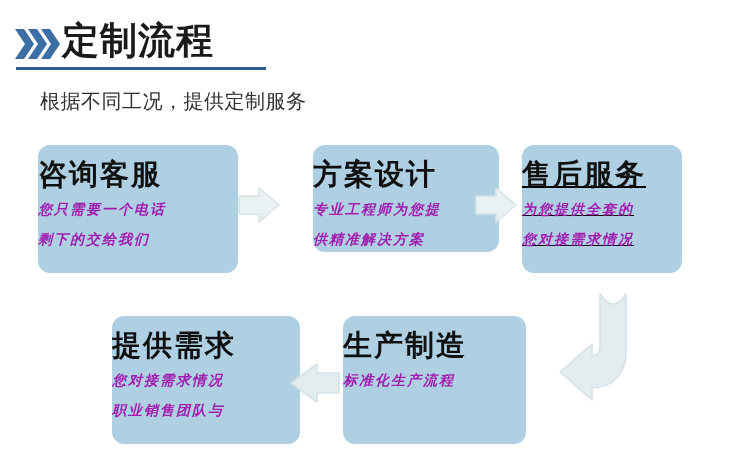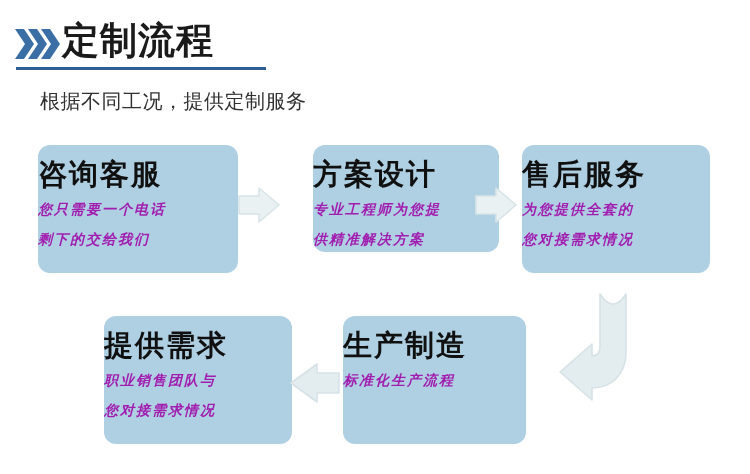--- a/index.html
+++ b/index.html
@@ -85,23 +85,23 @@
     font-weight: 600;
     color: #a21caf;
     line-height: 30px;
     letter-spacing: 2px;
     white-space: nowrap;
   }
 
   
   #box-consult   { left: 38px;  top: 145px; width: 200px; height: 128px; }
   #box-design    { left: 283px; top: 145px; width: 186px; height: 107px; margin-left: 30px; }
-  #box-aftersale { left: 522px; top: 145px; width: 188px; height: 128px; }
+  #box-aftersale { left: 522px; top: 145px; width: 160px; height: 128px; text-decoration: underline; }
   
-  #box-demand    { left: 104px;  top: 316px; width: 188px; height: 128px; }
+  #box-demand    { left: 112px;  top: 316px; width: 188px; height: 128px; }
   #box-produce   { left: 343px; top: 316px; width: 183px; height: 128px; }
 
   
   .arrow {
     position: absolute;
   }
   #arrow-1 { left: 237px; top: 186px; width: 44px; height: 38px; }
   #arrow-2 { left: 474px; top: 186px; width: 44px; height: 38px; }
   #arrow-left-1 { left: 289px; top: 362px; width: 52px; height: 42px; }
   #arrow-uturn { left: 556px; top: 290px; width: 94px; height: 118px; }
@@ -159,22 +159,22 @@
 </div>
 
 <span class="arrow" id="arrow-uturn">
   <svg width="94" height="118" viewBox="0 0 94 118" xmlns="http://www.w3.org/2000/svg">
     <path d="M44,4 C44,4 50,14 57,14 C64,14 70,4 70,4 L70,62 C70,84 56,98 36,98 L36,110 L4,82 L36,54 L36,66 C42,66 44,62 44,56 Z" fill="#e3ecee" stroke="#d6e2e6" stroke-width="1.6" stroke-linejoin="round"></path>
   </svg>
 </span>
 
 <div class="flow-box" id="box-demand">
   <div class="box-title">提供需求</div>
+  <div class="box-line">您对接需求情况</div>
   <div class="box-line">职业销售团队与</div>
-  <div class="box-line">您对接需求情况</div>
 </div>
 
 <span class="arrow" id="arrow-left-1">
   <svg width="52" height="42" viewBox="0 0 52 42" xmlns="http://www.w3.org/2000/svg">
     <polygon points="50,11 28,11 28,2 2,21 28,40 28,31 50,31" fill="#e3ecee" stroke="#d6e2e6" stroke-width="1.6" stroke-linejoin="round"></polygon>
   </svg>
 </span>
 
 <div class="flow-box" id="box-produce">
   <div class="box-title">生产制造</div>

